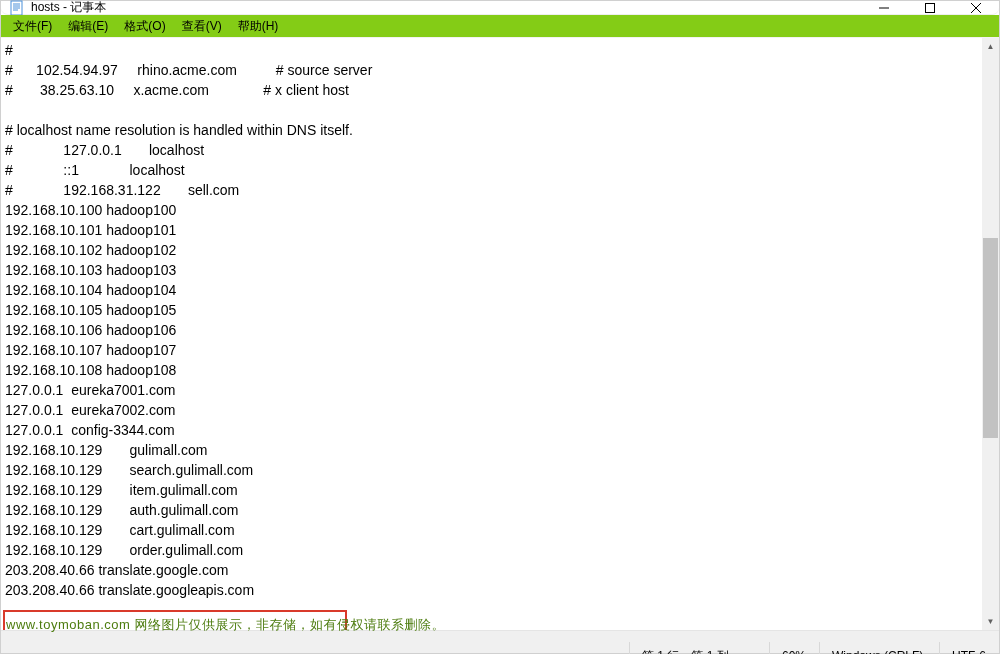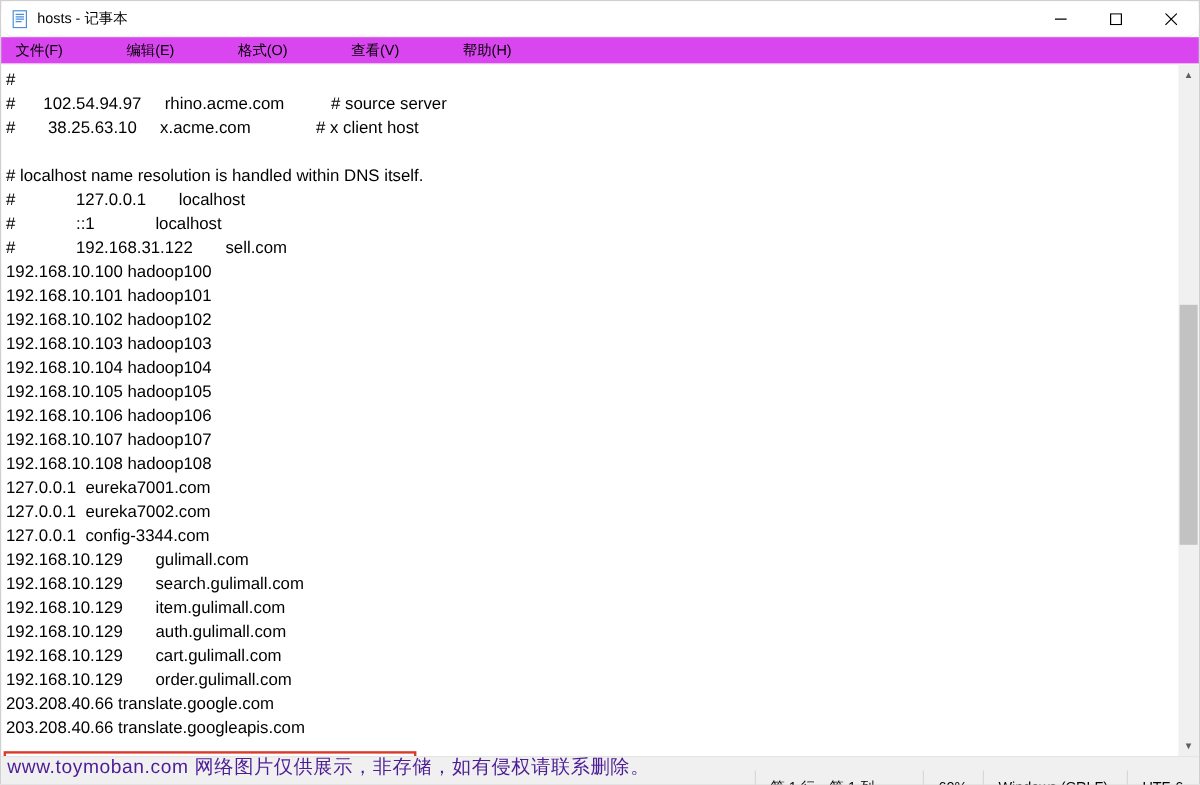--- a/index.html
+++ b/index.html
@@ -12,21 +12,21 @@
     position: relative;
   }
   .window {
     width: 1000px; height: 654px;
     display: flex; flex-direction: column;
     border: 1px solid #d0d0d0;
     background: #fff;
   }
   
   .titlebar {
-    height: 30px;
+    height: 14px;
     display: flex; align-items: center;
     background: #fff;
     border-bottom: 1px solid #eee;
     font-size: 12px;
     color: #000;
     border-radius: 11px;
   }
   .tb-icon {
     width: 16px; height: 16px;
     margin: 0 6px 0 8px;
@@ -41,22 +41,21 @@
     color: #000;
   }
   .tb-btn svg { width: 10px; height: 10px; }
   
   .menubar {
     height: 22px;
     display: flex; align-items: center;
     padding: 0 4px;
     font-size: 12px;
     color: #000;
-    background: #d946ef;
-    gap: 37px;
+    background: #84cc16;
   }
   .menu-item { padding: 2px 8px; }
   
   .editor-wrap {
     flex: 1;
     display: flex;
     position: relative;
     overflow: hidden;
     border-top: 1px solid #f2f2f2;
   }
@@ -114,23 +113,23 @@
     border-left: 1px solid #d8d8d8;
     height: 100%;
     display: flex; align-items: center;
     white-space: nowrap;
     margin-top: 28px;
   }
   
   .watermark {
     position: absolute;
     left: 6px;
-    bottom: 4px;
-    font-size: 16px;
-    color: #4c1d95;
+    bottom: 20px;
+    font-size: 13px;
+    color: #4d7c0f;
     font-family: "Microsoft YaHei", sans-serif;
     letter-spacing: 0.5px;
     pointer-events: none;
   }
 </style>
 </head>
 <body>
 
 <div class="window">
 

